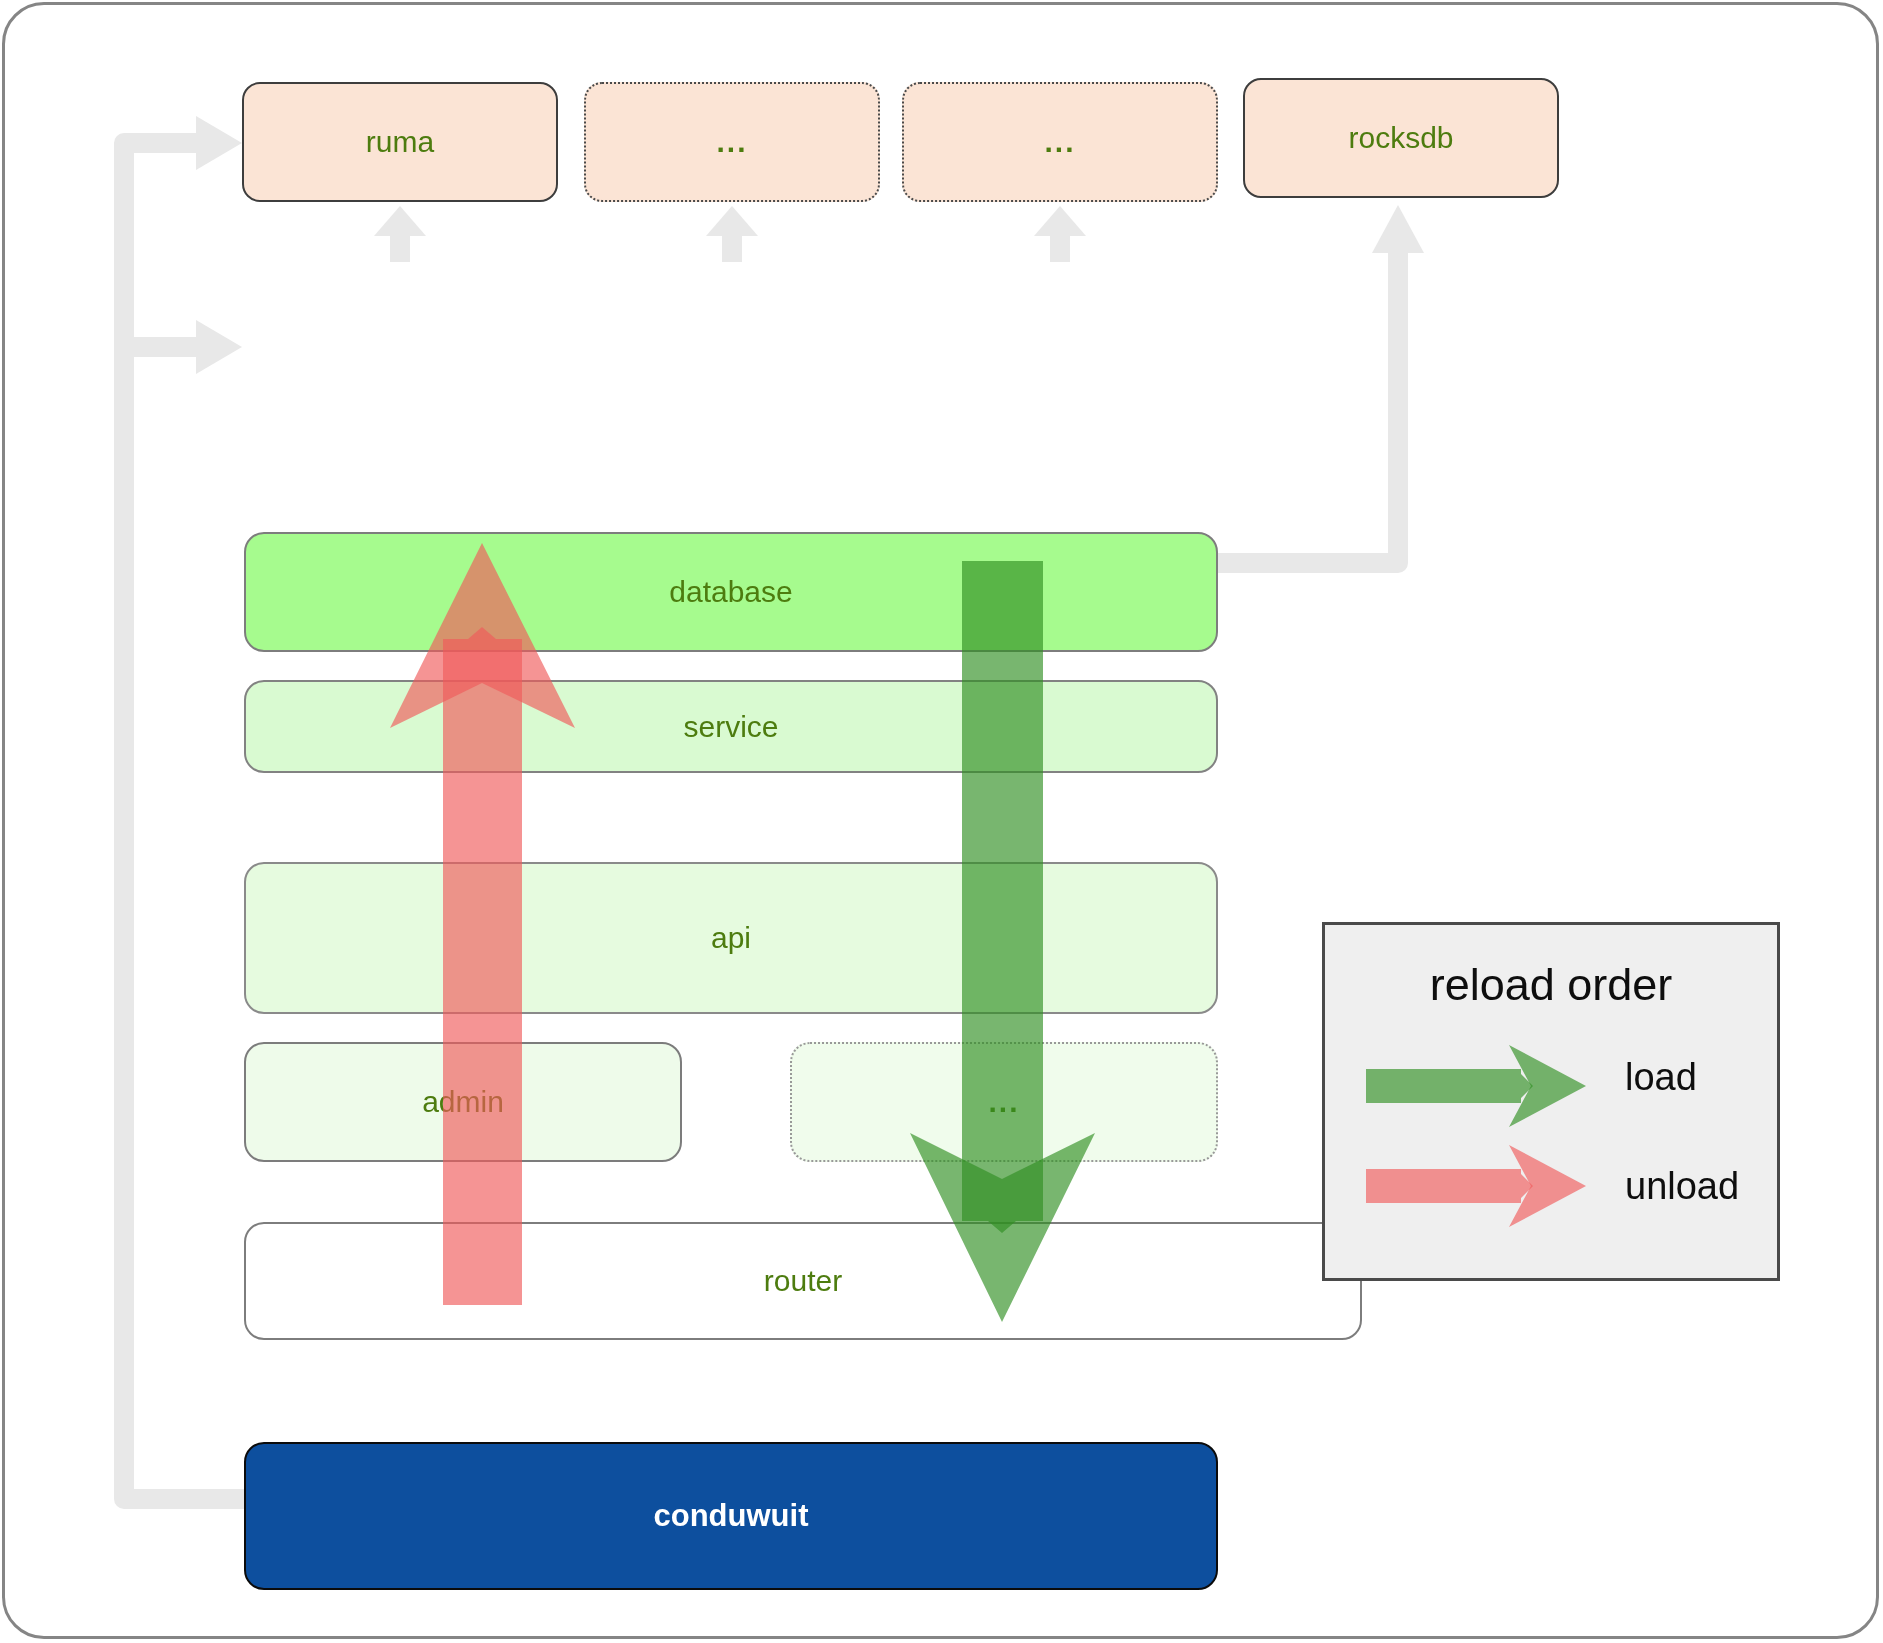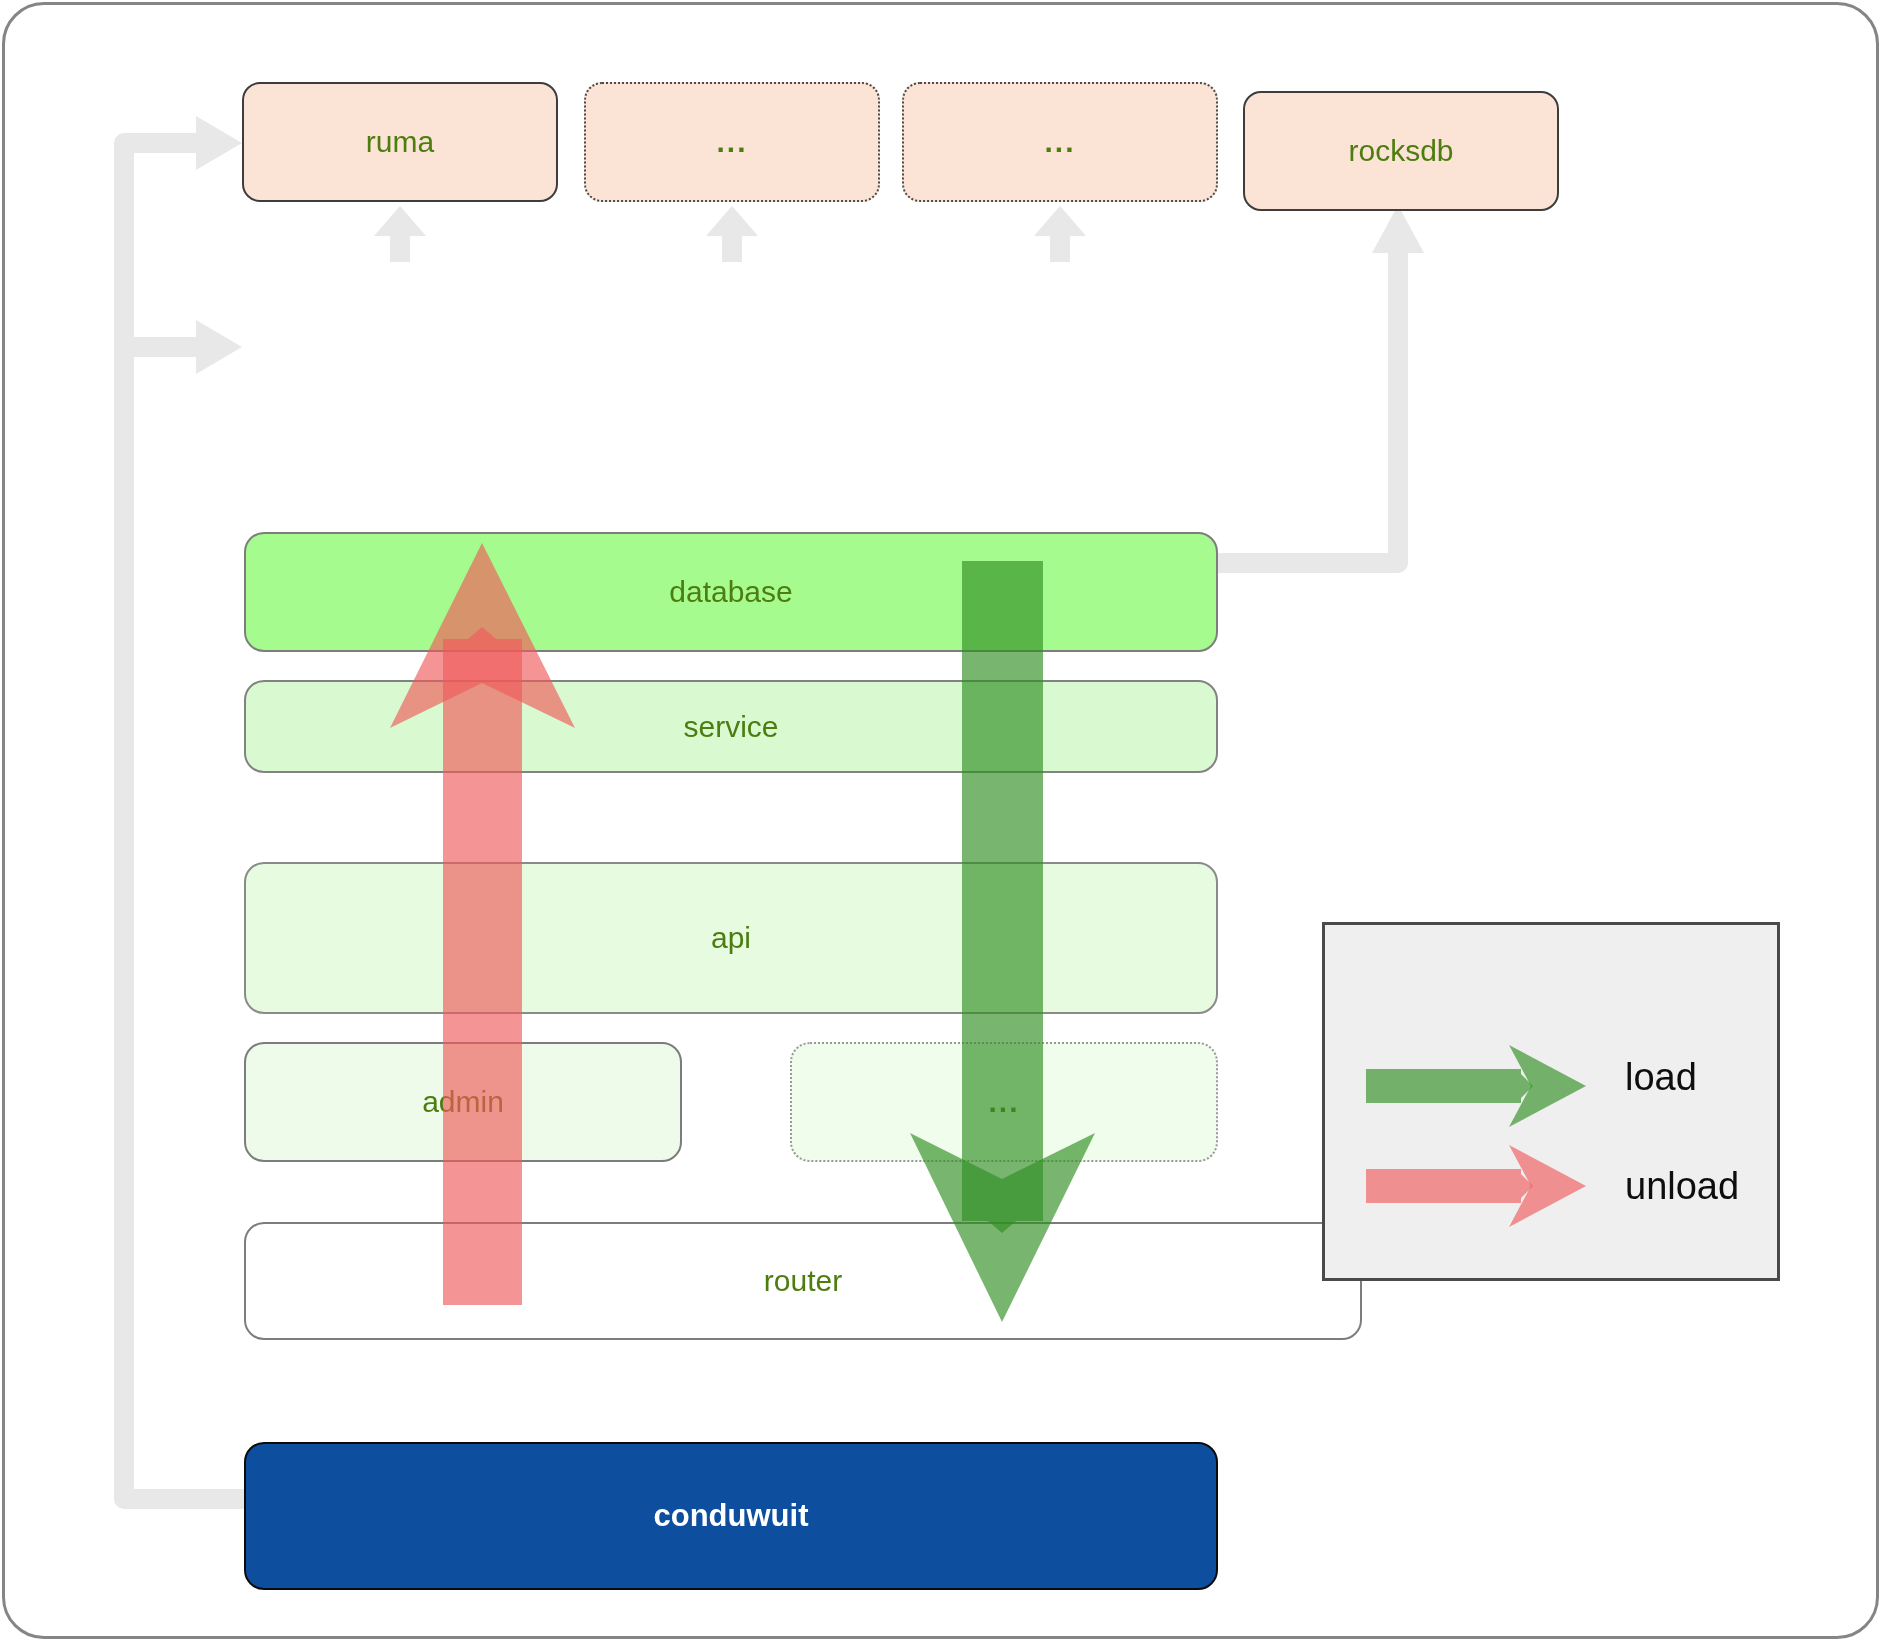--- a/index.html
+++ b/index.html
@@ -39,21 +39,21 @@
     background: #ffffff;
   }
   .node.peach   { background: #fbe4d5; border: 2px solid #3d3d3d; border-radius: 18px; }
   .node.peach.dotted { border: 2px dotted #4a4a4a; }
   .node.dotted-green { border: 2px dotted #999999; }
   .ellipsis { font-weight: 800; letter-spacing: 2px; }
 
   #n-ruma      { left: 242px;  top: 82px;   width: 316px; height: 120px; }
   #n-etop1     { left: 584px;  top: 82px;   width: 296px; height: 120px; }
   #n-etop2     { left: 902px;  top: 82px;   width: 316px; height: 120px; }
-  #n-rocksdb   { left: 1243px; top: 91px;   width: 316px; height: 120px; }
+  #n-rocksdb   { left: 1243px; top: 78px;   width: 316px; height: 120px; }
   #n-core      { left: 244px;  top: 261px;  width: 974px; height: 187px; background: #d2e5f9; border-color: #8c8c8c; }
   #n-database  { left: 244px;  top: 500px;  width: 974px; height: 120px; background: #a6fb8e; border-color: #7d7d7d; margin-top: 32px; }
   #n-service   { left: 244px;  top: 680px;  width: 974px; height: 93px; background: #d9fad1; border-color: #828282; }
   #n-api       { left: 244px;  top: 862px;  width: 974px; height: 152px; background: #e6fbdf; border-color: #8a8a8a; }
   #n-admin     { left: 244px;  top: 1042px; width: 438px; height: 120px; background: #eefbea; border-color: #7c7c7c; }
   #n-eadmin    { left: 790px;  top: 1042px; width: 428px; height: 120px; background: #f0fcec; }
   #n-router    { left: 244px;  top: 1222px; width: 1118px; height: 118px; background: #ffffff; border-color: #7d7d7d; }
   #n-conduwuit { left: 244px;  top: 1442px; width: 974px; height: 148px;
                  background: #0d4f9e; border: 2px solid #0b0b0b; color: #ffffff;
                  font-size: 31px; font-weight: 600; align-items: center; }
@@ -169,20 +169,21 @@
       <polygon points="482,543 575,728 482,683 390,728"></polygon>
     </g>
 
     <g fill="#2f8f22" fill-opacity="0.65">
       <path d="M962,561 L1043,561 L1043,1221 L1016,1221 L1002,1233 L988,1221 L962,1221 Z"></path>
       <polygon points="910,1133 1002,1179 1095,1133 1002,1322"></polygon>
     </g>
   </svg>
 
   <div id="legend">
+    <div id="legend-title">reload order</div>
 
     <svg id="legend-load-arrow" class="legend-arrow" viewBox="0 0 240 90">
       <g fill="#2f8f22" fill-opacity="0.65">
         <path d="M5,28 L160,28 L160,33 L172,45 L160,57 L160,62 L5,62 Z"></path>
         <polygon points="148,4 225,45 148,86 170,45"></polygon>
       </g>
     </svg>
     <div class="legend-label" id="legend-load-label">load</div>
 
     <svg id="legend-unload-arrow" class="legend-arrow" viewBox="0 0 240 90">

